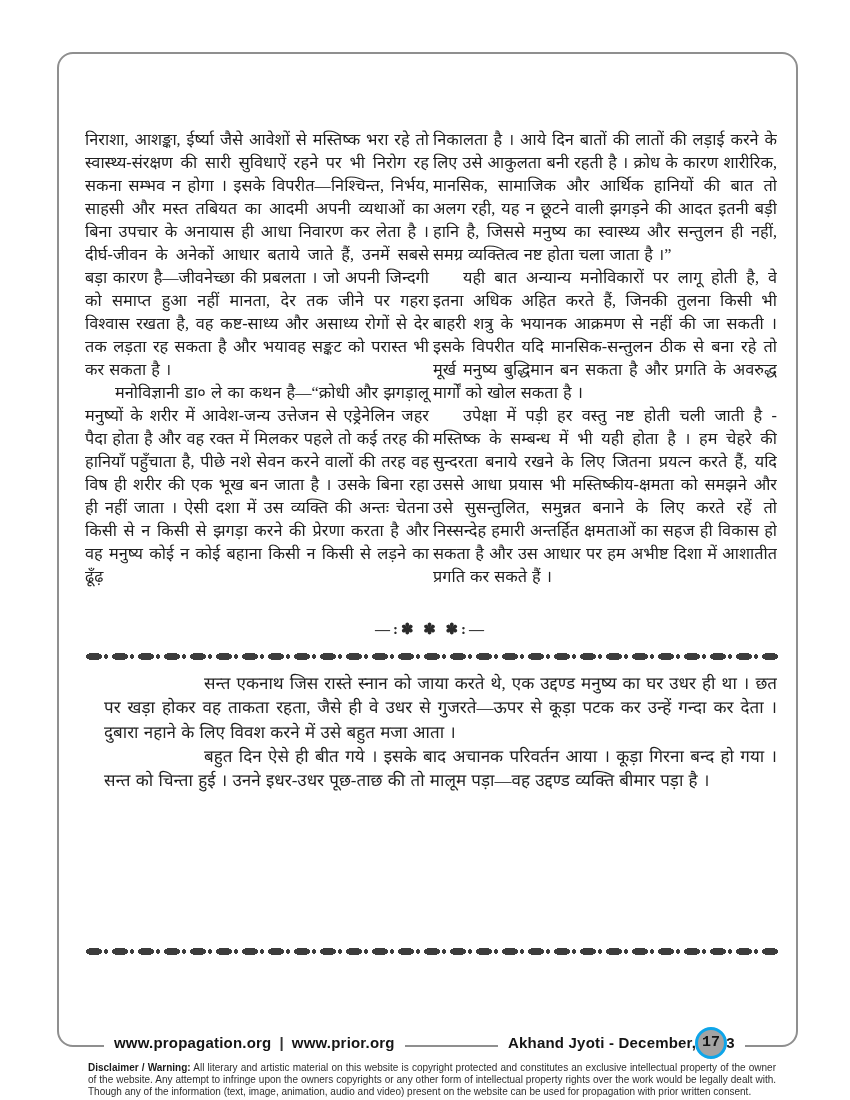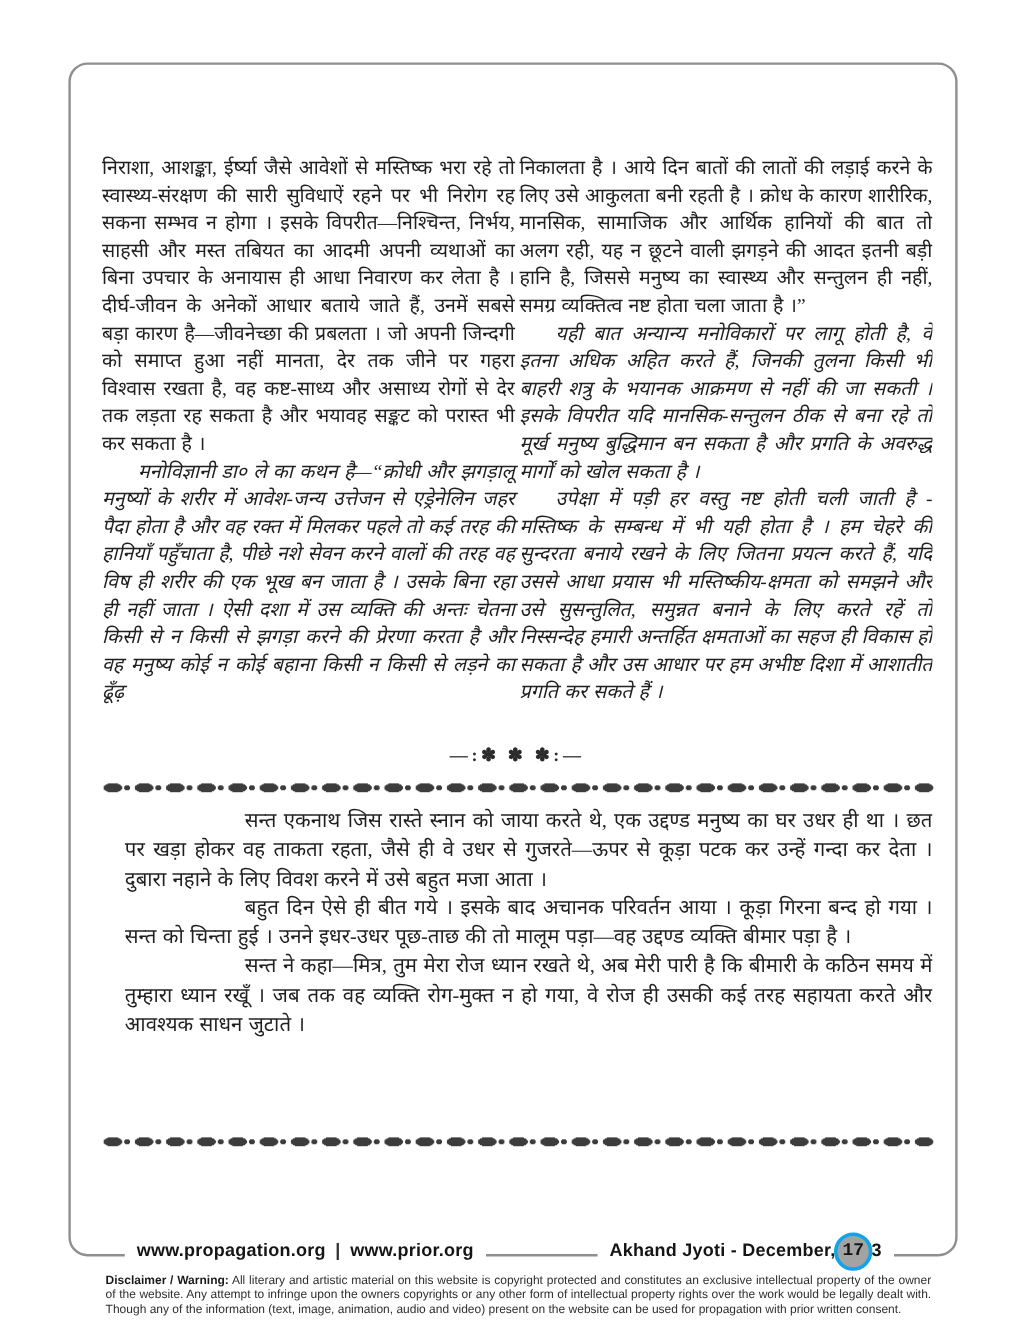--- a/index.html
+++ b/index.html
@@ -15,21 +15,21 @@
   
   .columns{
     position:absolute;left:85px;top:128px;width:692px;height:496px;
     display:flex;gap:4px;overflow:hidden;
   }
   .col{flex:1;min-width:0;}
   .col p{
     margin:0;font-size:16.3px;line-height:23px;text-align:justify;
     color:#1f1f1f;word-spacing:1px;
   }
-  .col p.indent{text-indent:30px;font-style:italic;}
+  .col p.indent{text-indent:30px;}
   .endmark{
     position:absolute;left:85px;top:620px;width:692px;text-align:center;
     font-size:15px;letter-spacing:3px;color:#2b2b2b;font-weight:bold;
   }
   
   .chain{
     position:absolute;height:9px;width:694px;left:84px;
     background-image:
       radial-gradient(ellipse 8px 4px at 10px 4.5px,#3c3c3c 97%,rgba(0,0,0,0) 100%),
       radial-gradient(circle 2.4px at 22px 4.5px,#3c3c3c 97%,rgba(0,0,0,0) 100%);
@@ -84,21 +84,20 @@
   </div>
 </div>
 
 <div class="endmark">—:✽ ✽ ✽:—</div>
 
 <div class="chain chain-top"></div>
 
 <div class="story">
   <p>सन्त एकनाथ जिस रास्ते स्नान को जाया करते थे, एक उद्दण्ड मनुष्य का घर उधर ही था । छत पर खड़ा होकर वह ताकता रहता, जैसे ही वे उधर से गुजरते—ऊपर से कूड़ा पटक कर उन्हें गन्दा कर देता । दुबारा नहाने के लिए विवश करने में उसे बहुत मजा आता ।</p>
   <p>बहुत दिन ऐसे ही बीत गये । इसके बाद अचानक परिवर्तन आया । कूड़ा गिरना बन्द हो गया । सन्त को चिन्ता हुई । उनने इधर-उधर पूछ-ताछ की तो मालूम पड़ा—वह उद्दण्ड व्यक्ति बीमार पड़ा है ।</p>
-  <p>सन्त ने कहा—मित्र, तुम मेरा रोज ध्यान रखते थे, अब मेरी पारी है कि बीमारी के कठिन समय में तुम्हारा ध्यान रखूँ । जब तक वह व्यक्ति रोग-मुक्त न हो गया, वे रोज ही उसकी कई तरह सहायता करते और आवश्यक साधन जुटाते ।</p>
 </div>
 
 <div class="chain chain-bottom"></div>
 
 <div class="footer-left"><span>www.propagation.org</span><span class="sep">|</span><span>www.prior.org</span></div>
 
 <div class="footer-right">Akhand Jyoti - December, 1973</div>
 
 <div class="page-circle"><span>17</span></div>
 

